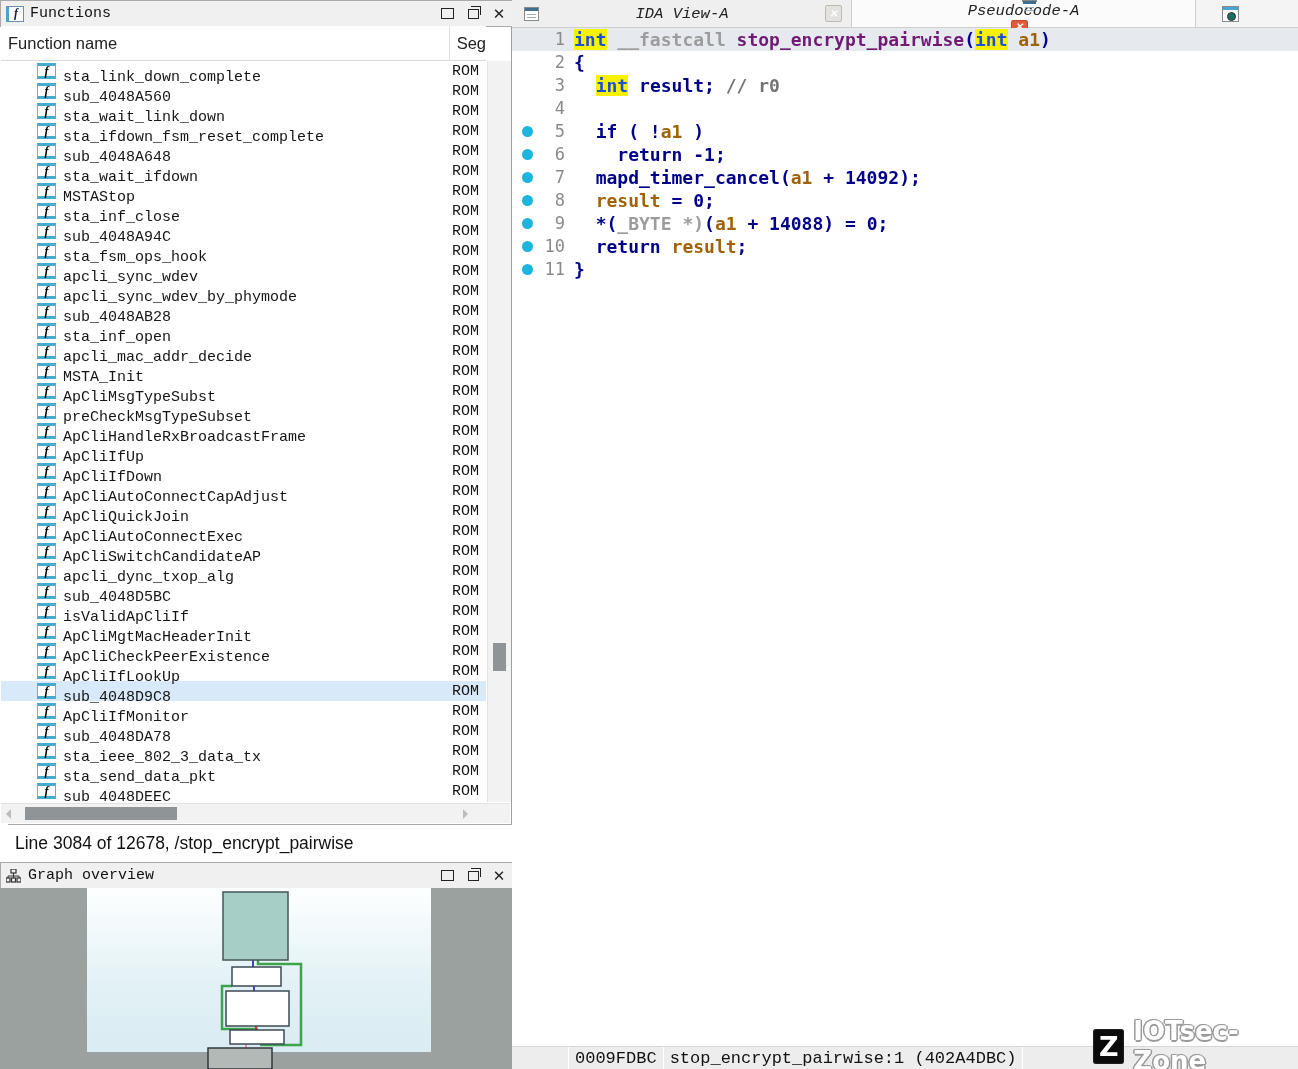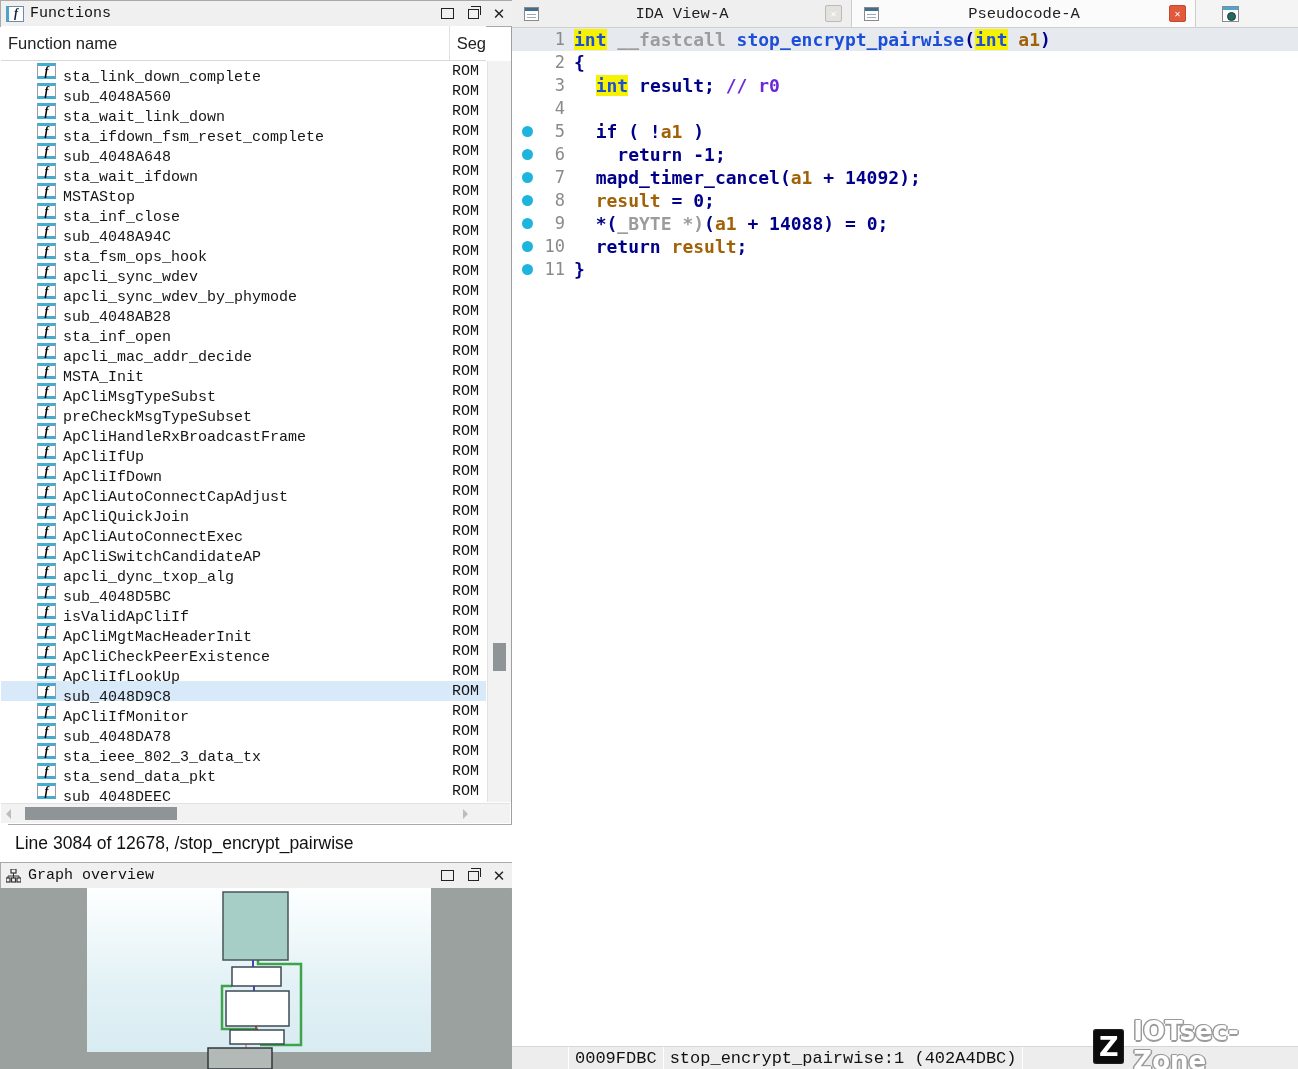--- a/index.html
+++ b/index.html
@@ -53,52 +53,52 @@
   
   #list-status{left:8px;top:824px;width:511px;height:38px;background:#fff;border-top:1px solid #a9a9a9;
       display:flex;align-items:center;font-size:17.5px;color:#111;padding-left:7px;box-sizing:border-box;}
 
   
   #graph-canvas{left:0;top:888px;width:511px;height:181px;background:#9aa19f;overflow:hidden;}
   #graph-light{left:87px;top:0;width:344px;height:164px;background:linear-gradient(180deg,#fdffff 0%,#e2f1f5 60%,#d9ecf2 100%);}
 
   
   #right-panel{left:512px;top:0;width:786px;height:1069px;background:#fff;}
-  #tabbar{left:0;top:0;width:786px;height:27px;background:#14532d;border-bottom:1px solid #cfcfcf;display:flex;}
+  #tabbar{left:0;top:0;width:786px;height:27px;background:#14532d;border-bottom:1px solid #cfcfcf;display:flex;font-style:italic;}
   .tab{display:flex;align-items:center;height:27px;box-sizing:border-box;border-right:1px solid #cdcdcd;
        font-family:"Liberation Mono",monospace;font-size:15.5px;color:#222;}
   .tab .lbl{flex:1;text-align:center;}
   .tab-ico{width:15px;height:14px;border:1px solid #8a8a8a;background:#fff;margin-left:12px;position:relative;box-sizing:border-box;}
   .tab-ico:before{content:"";position:absolute;left:0;top:0;right:0;height:3px;background:#3f6e8e;}
   .tab-ico:after{content:"";position:absolute;left:2px;top:6px;right:2px;height:1px;background:#9ab;box-shadow:0 3px 0 #9ab;}
   .tab-close{width:15px;height:15px;margin-right:9px;display:flex;align-items:center;justify-content:center;
       font-size:10px;font-weight:bold;border-radius:2px;}
   .close-gray{background:#e4e2df;border:1px solid #bdbab6;color:#fff;}
   .close-red{background:#e2593c;border:1px solid #c24a30;color:#fff;}
   #tab-ida{width:340px;background:#efefef;}
-  #tab-pseudo{width:344px;background:#fbfbfb;}
+  #tab-pseudo{width:344px;background:#fbfbfb;flex-direction:column;}
   #tab-extra{width:102px;background:#f4f4f4;border-right:none;}
   .eye-ico{width:17px;height:16px;border:1px solid #8a8a8a;background:#fff;margin-left:26px;position:relative;box-sizing:border-box;}
   .eye-ico:before{content:"";position:absolute;left:0;top:0;right:0;height:3px;background:#49a6d3;}
   .eye-ico:after{content:"";position:absolute;left:4px;top:5px;width:7px;height:7px;border-radius:50%;background:#1d6e62;border:1px solid #333;}
 
   
   #code-area{left:0;top:28px;width:786px;height:1018px;background:#fff;}
   .code-line{position:relative;height:23px;line-height:23px;white-space:pre;
       font-family:"DejaVu Sans Mono",monospace;font-size:18px;}
   .code-line.cur{background:#e6eaee;}
   .gutter-dot{position:absolute;left:10px;top:6px;width:11px;height:11px;border-radius:50%;background:#1db4dd;}
   .lnum{position:absolute;left:0;width:53px;text-align:right;color:#8a8a8a;font-size:17px;}
   .ctext{position:absolute;left:62px;font-weight:bold;color:#000089;}
   .tk-n{color:#000089;}
   .tk-h{color:#1d4ed8;background:#f6f200;}
   .tk-v{color:#a16207;font-weight:600;}
   .tk-g{color:#9c9c9c;}
-  .tk-c{color:#6d28d9;font-weight:600;}
-  .tk-f{color:#1d4ed8;}
+  .tk-c{color:#737373;font-weight:600;}
+  .tk-f{color:#701a75;}
 
   
   #code-status{left:0;top:1046px;width:786px;height:23px;background:#ededed;border-top:1px solid #d7d7d7;
       display:flex;align-items:stretch;font-family:"Liberation Mono",monospace;font-size:17px;color:#111;}
   #code-status .spacer{width:56px;border-right:1px solid #fff;}
   .st-cell{display:flex;align-items:center;padding:0 6px;border-right:1px solid #fff;white-space:pre;}
 
   
   #watermark{left:1093px;top:1027px;width:200px;height:38px;display:flex;align-items:center;}
   #wm-logo{width:35px;height:35px;background:#0b0b0b;border-radius:3px;display:flex;align-items:center;justify-content:center;

